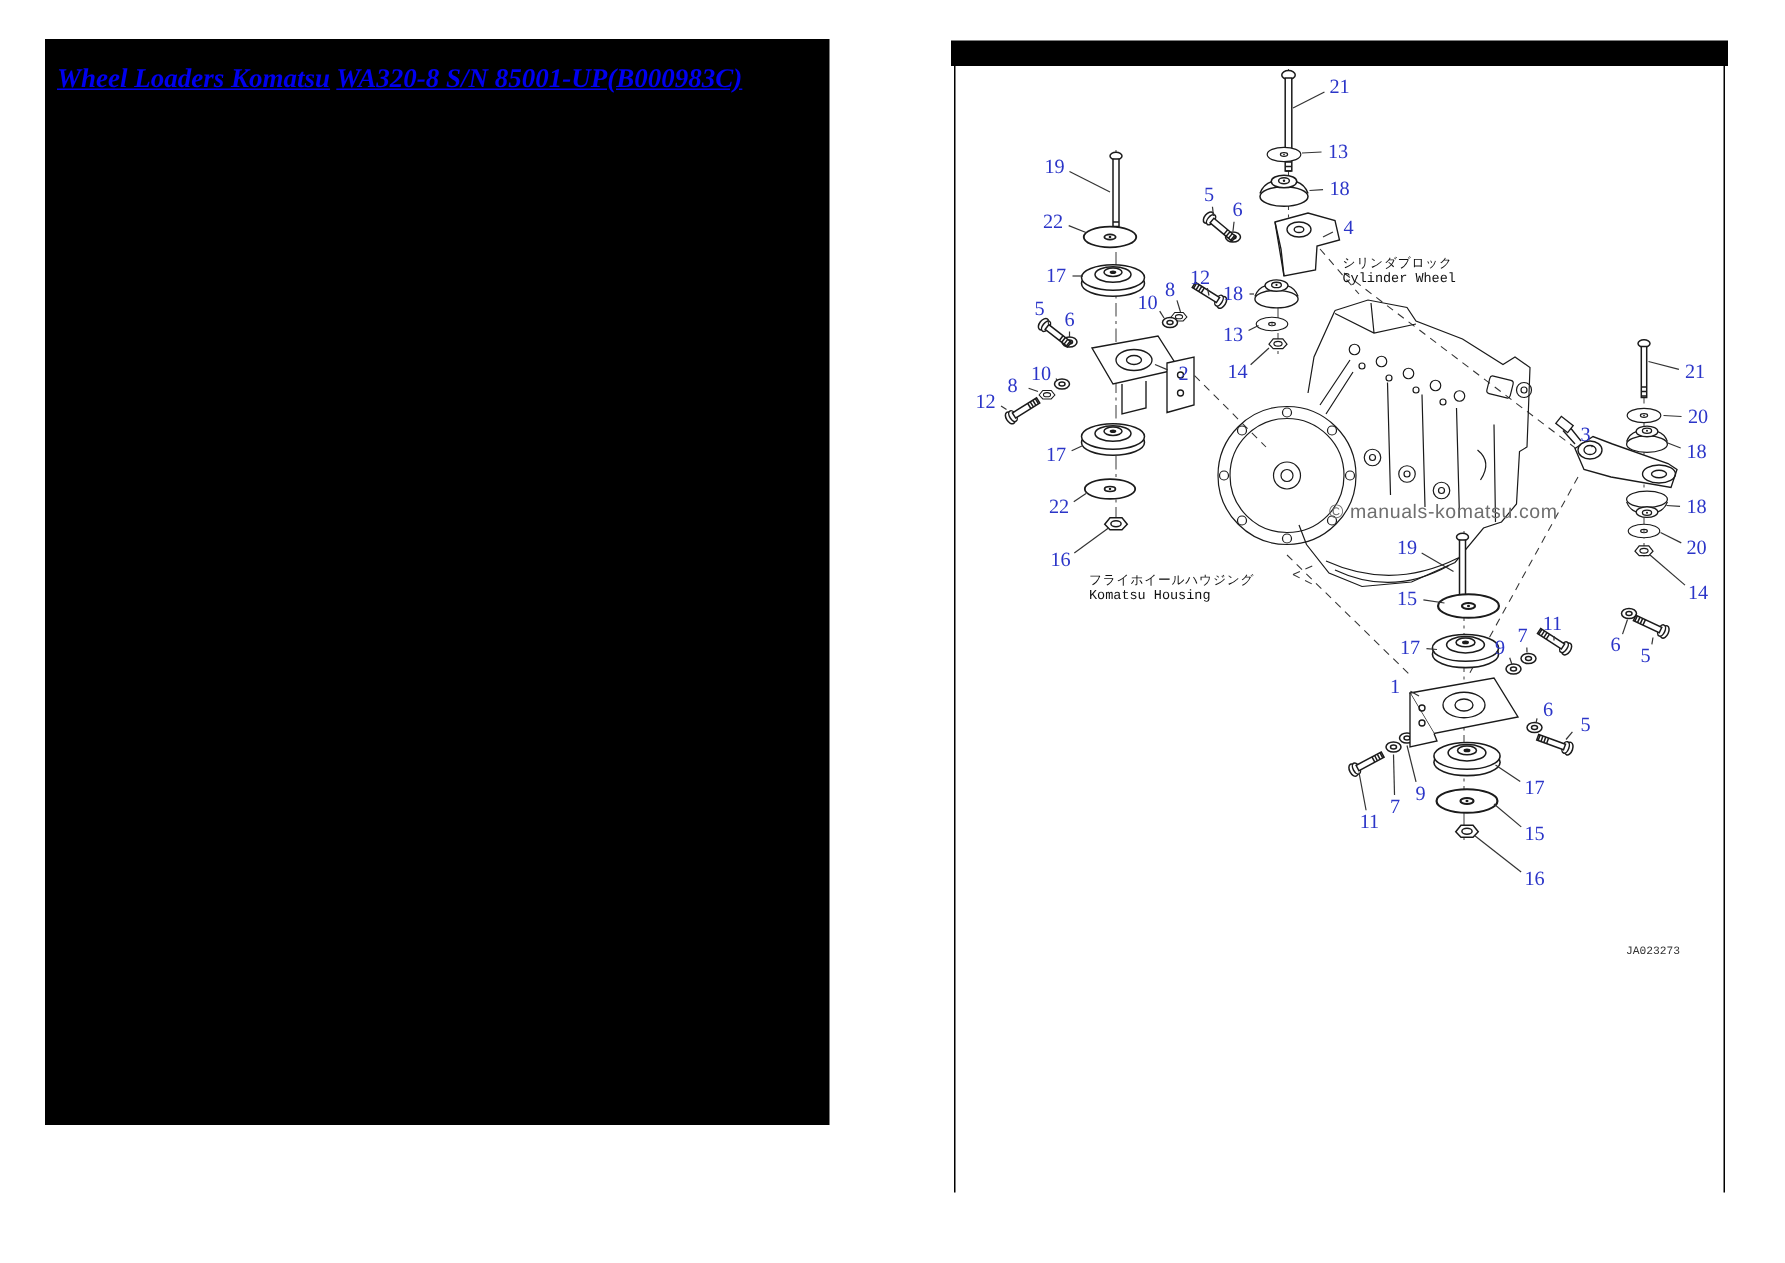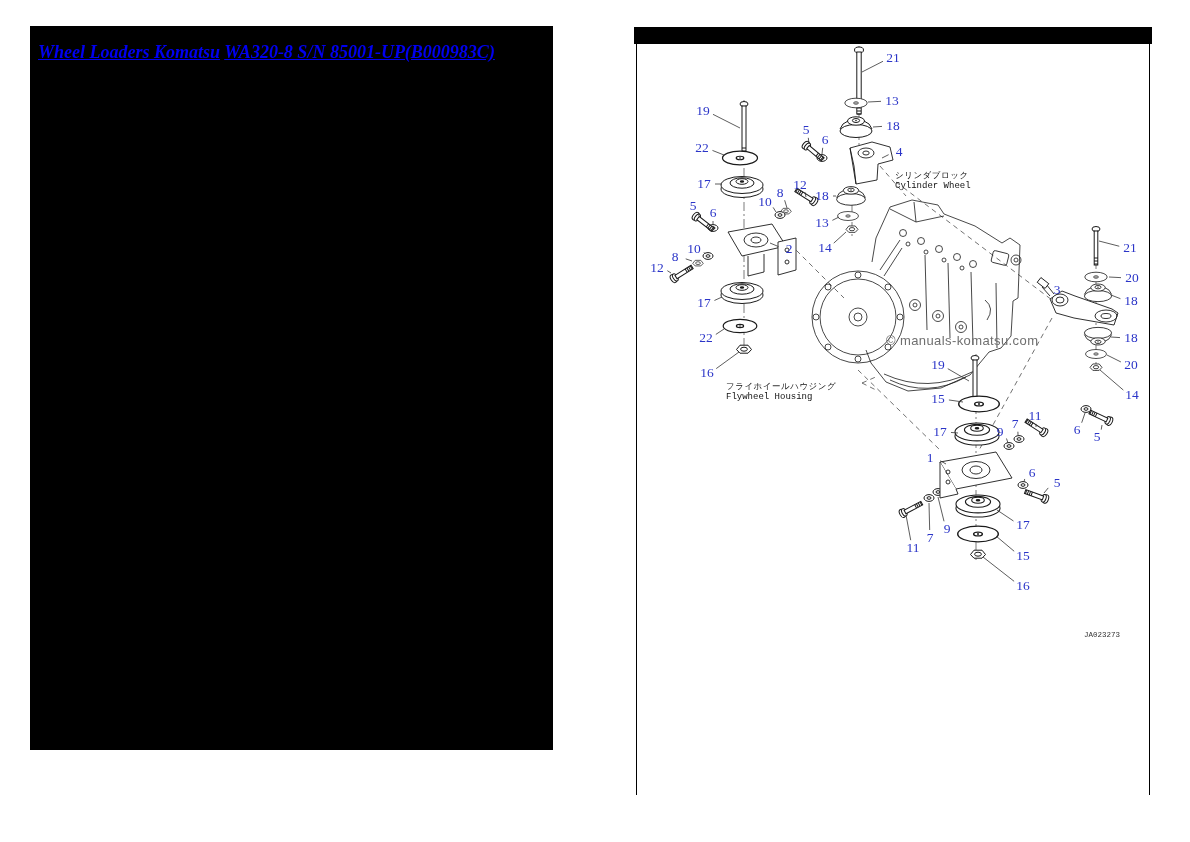--- a/index.html
+++ b/index.html
@@ -296,21 +296,21 @@
       <line x1="1014.0942851226617" y1="581.3042594283125" x2="983" y2="557"></line>
     </g>
 </svg>
 
 <div class="anno" style="left:895px; top:170px; width:160px;">
   <span class="jp">シリンダブロック</span>
   <span class="en">Cylinder Wheel</span>
 </div>
 <div class="anno" style="left:726px; top:368px; width:160px;margin-top:13px;">
   <span class="jp">フライホイールハウジング</span>
-  <span class="en">Flywheel Housing</span>
+  <span class="en">Komatsu Housing</span>
 </div>
 <div class="watermark">
   <span>©</span>
   <span>manuals-komatsu.com</span>
 </div>
 <div class="drawno">JA023273</div>
 
 <div id="callout-layer" style="color: rgb(43, 53, 200);">
     <div class="callout" style="left: 893px; top: 58px;">21</div>
     <div class="callout" style="left: 892px; top: 101px;">13</div>

